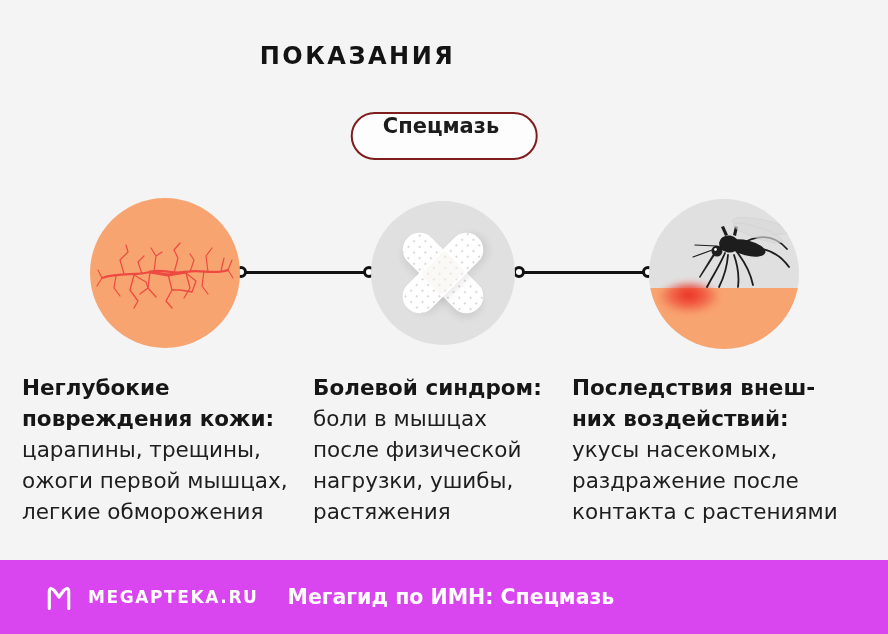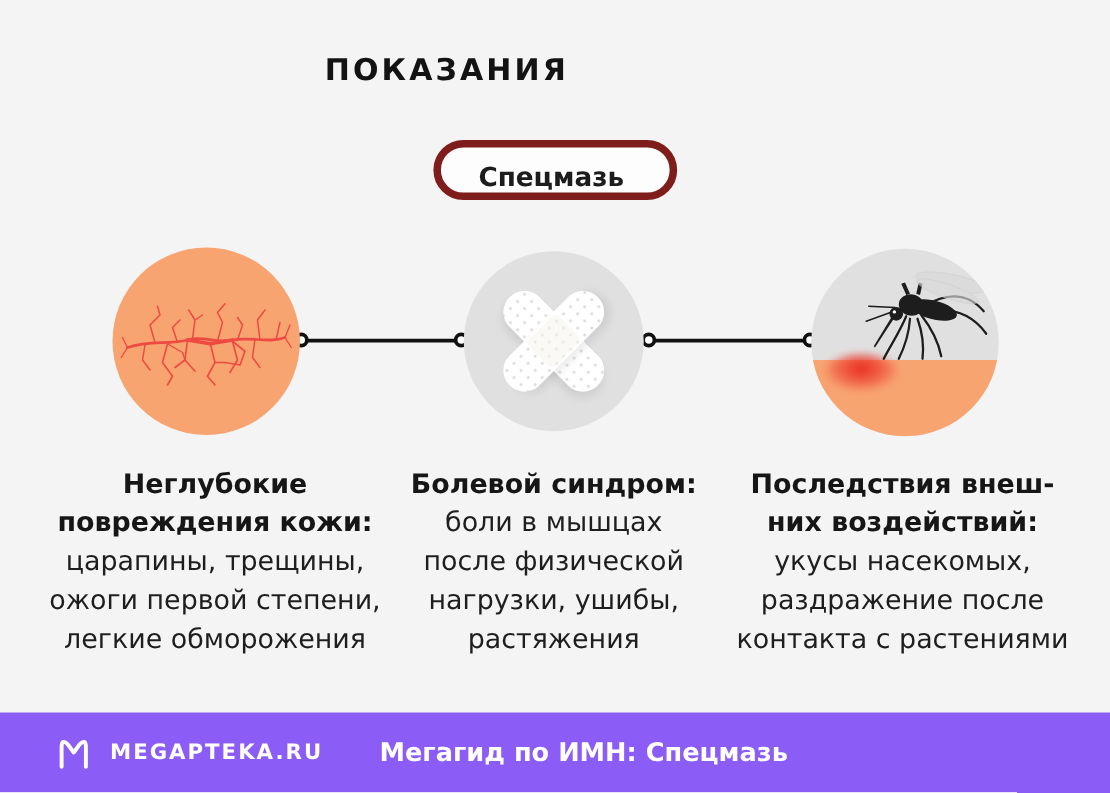--- a/index.html
+++ b/index.html
@@ -10,22 +10,22 @@
     color:#1c1c1c;
   }
   
   .title {
     position:absolute; top:42px; left:0; width:715px; text-align:center;
     font-size:24px; font-weight:bold; letter-spacing:2.5px; color:#131313;
   }
   
   .pill {
     position:absolute; top:112px; left:50%; transform:translateX(-50%);
-    height:48px; border:6px solid #7f1d1d; border-radius:26px;
-    background:#fdfdfd; display:flex; align-items:flex-end; padding:0 30px;
+    height:48px; border:2px solid #7f1d1d; border-radius:26px;
+    background:#fdfdfd; display:flex; align-items:flex-start; padding:0 30px;
     font-size:21px; white-space:nowrap;
   }
   .pill b { font-weight:bold; margin-right:6px; }
   
   .circle { position:absolute; border-radius:50%; }
   .circle.c1 { left:90px; top:198px; width:150px; height:150px; background:#f8a471; }
   .circle.c2 { left:371px; top:201px; width:144px; height:144px; background:#e1e0e0; }
   .circle.c3 { left:649px; top:199px; width:150px; height:150px; background:#e1e0e0; overflow:hidden; }
   .crack-svg { position:absolute; left:0; top:0; width:150px; height:150px; }
   
@@ -54,38 +54,38 @@
   .link-line { position:absolute; top:271px; height:3px; background:#111; }
   .link-line.l1 { left:244px; width:122px; }
   .link-line.l2 { left:522px; width:123px; }
   .node {
     position:absolute; top:266px; width:12px; height:12px; border-radius:50%;
     background:#fff; border:3px solid #111;
   }
   .node.n1 { left:235px; } .node.n2 { left:363px; }
   .node.n3 { left:513px; } .node.n4 { left:642px; }
   
-  .col { position:absolute; top:372px; text-align:center; line-height:31px; }
+  .col { position:absolute; top:372px; text-align:left; line-height:31px; }
   .col.col1 { left:22px;  width:300px; }
   .col.col2 { left:313px; width:260px; }
   .col.col3 { left:572px; width:300px; }
   .col .heading { font-weight:bold; font-size:21.5px; white-space:pre-line; color:#161616; }
   .col .body    { font-weight:normal; font-size:21.5px; white-space:pre-line; color:#1e1e1e; }
   
   .footer {
-    position:absolute; left:0; bottom:0; width:888px; height:64px;
-    background:#8b5cf6; display:flex; align-items:center; padding-left:43px;
+    position:absolute; left:0; bottom:0; width:888px; height:74px;
+    background:#d946ef; display:flex; align-items:center; padding-left:43px;
   }
   .footer .logo { width:32px; height:36px; flex:0 0 auto; }
   .footer .brand {
     color:#ffffff; font-weight:bold; font-size:17px; letter-spacing:1.6px;
     margin-left:13px; white-space:nowrap;
   }
   .footer .tagline {
-    color:#ffffff; font-weight:bold; font-size:20.5px; margin-left:45px; white-space:nowrap;
+    color:#ffffff; font-weight:bold; font-size:20.5px; margin-left:29px; white-space:nowrap;
   }
 </style>
 </head>
 <body>
 
 <div class="canvas">
 
   <div class="title">ПОКАЗАНИЯ</div>
 
   <div class="pill">
@@ -159,21 +159,21 @@
         <ellipse cx="80" cy="21" rx="29" ry="6.5" transform="rotate(11 80 21)"></ellipse>
         <ellipse cx="77" cy="28" rx="26" ry="5.5" transform="rotate(19 77 28)"></ellipse>
       </g>
     </svg>
   </div>
 
   <div class="col col1">
     <div class="heading">Неглубокие
 повреждения кожи:</div>
     <div class="body">царапины, трещины,
-ожоги первой степени,
+ожоги первой мышцах,
 легкие обморожения</div>
   </div>
   <div class="col col3">
     <div class="heading">Последствия внеш-
 них воздействий:</div>
     <div class="body">укусы насекомых,
 раздражение после
 контакта с растениями</div>
   </div>
   <div class="col col2">

